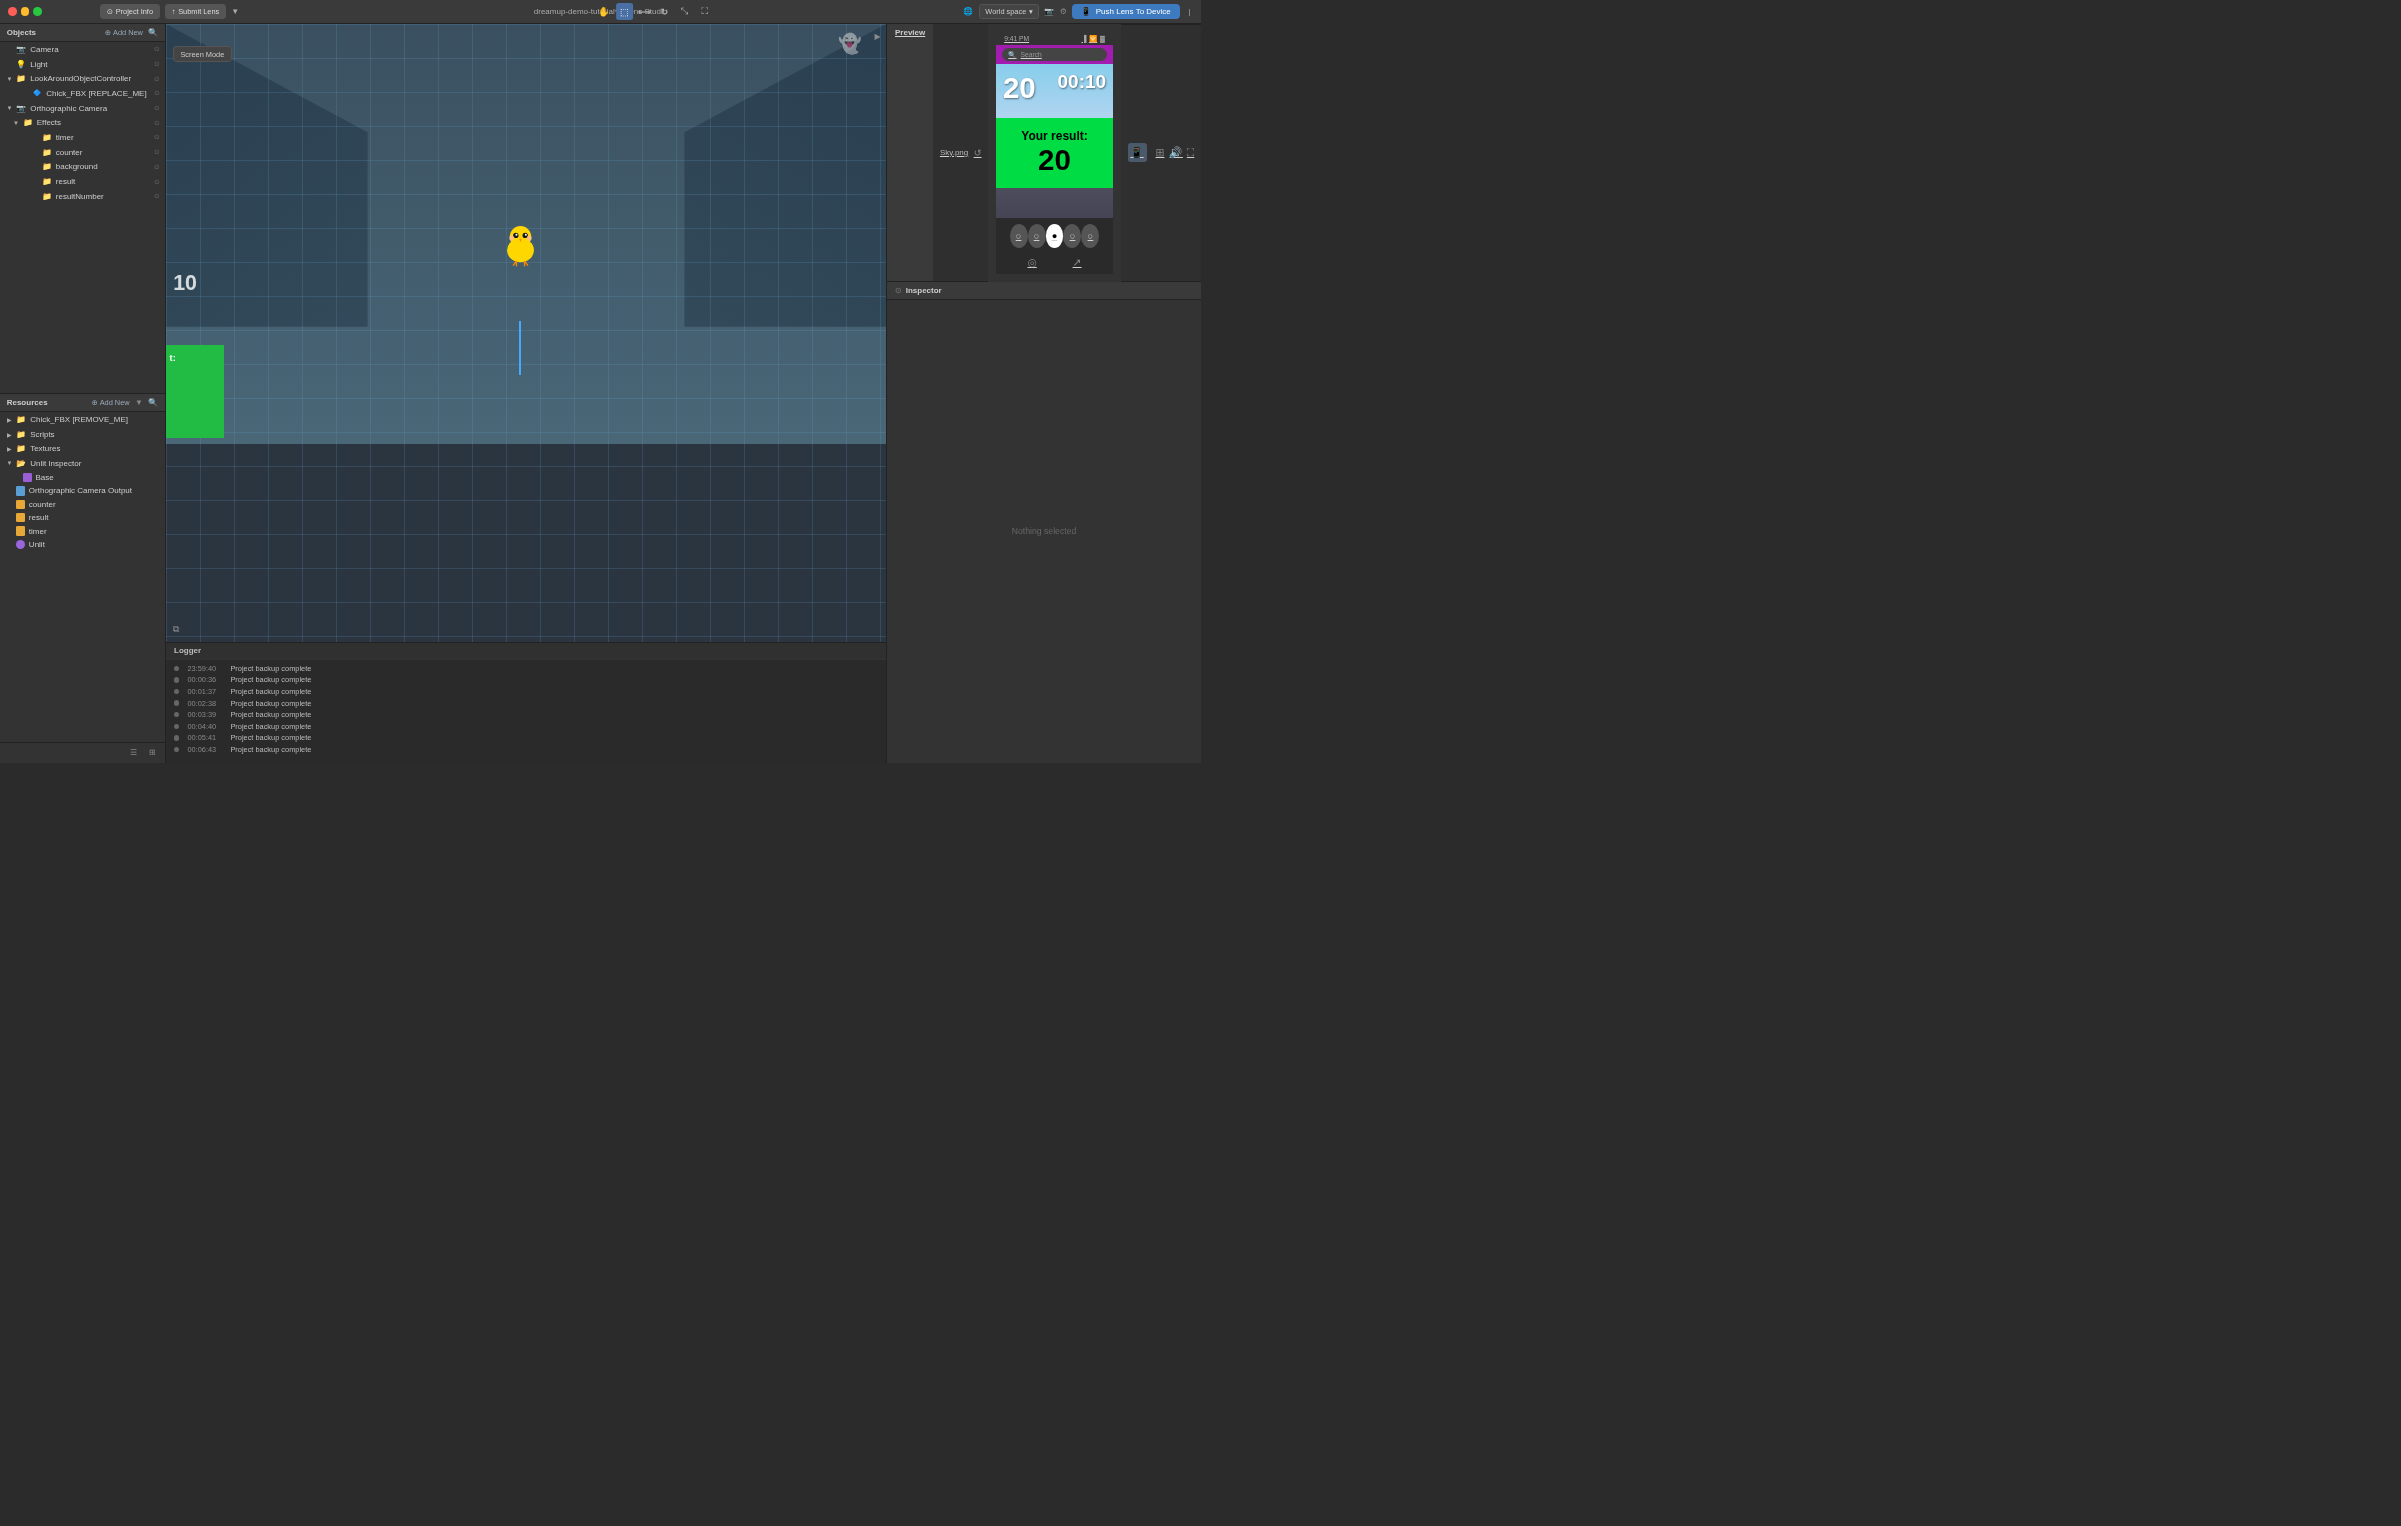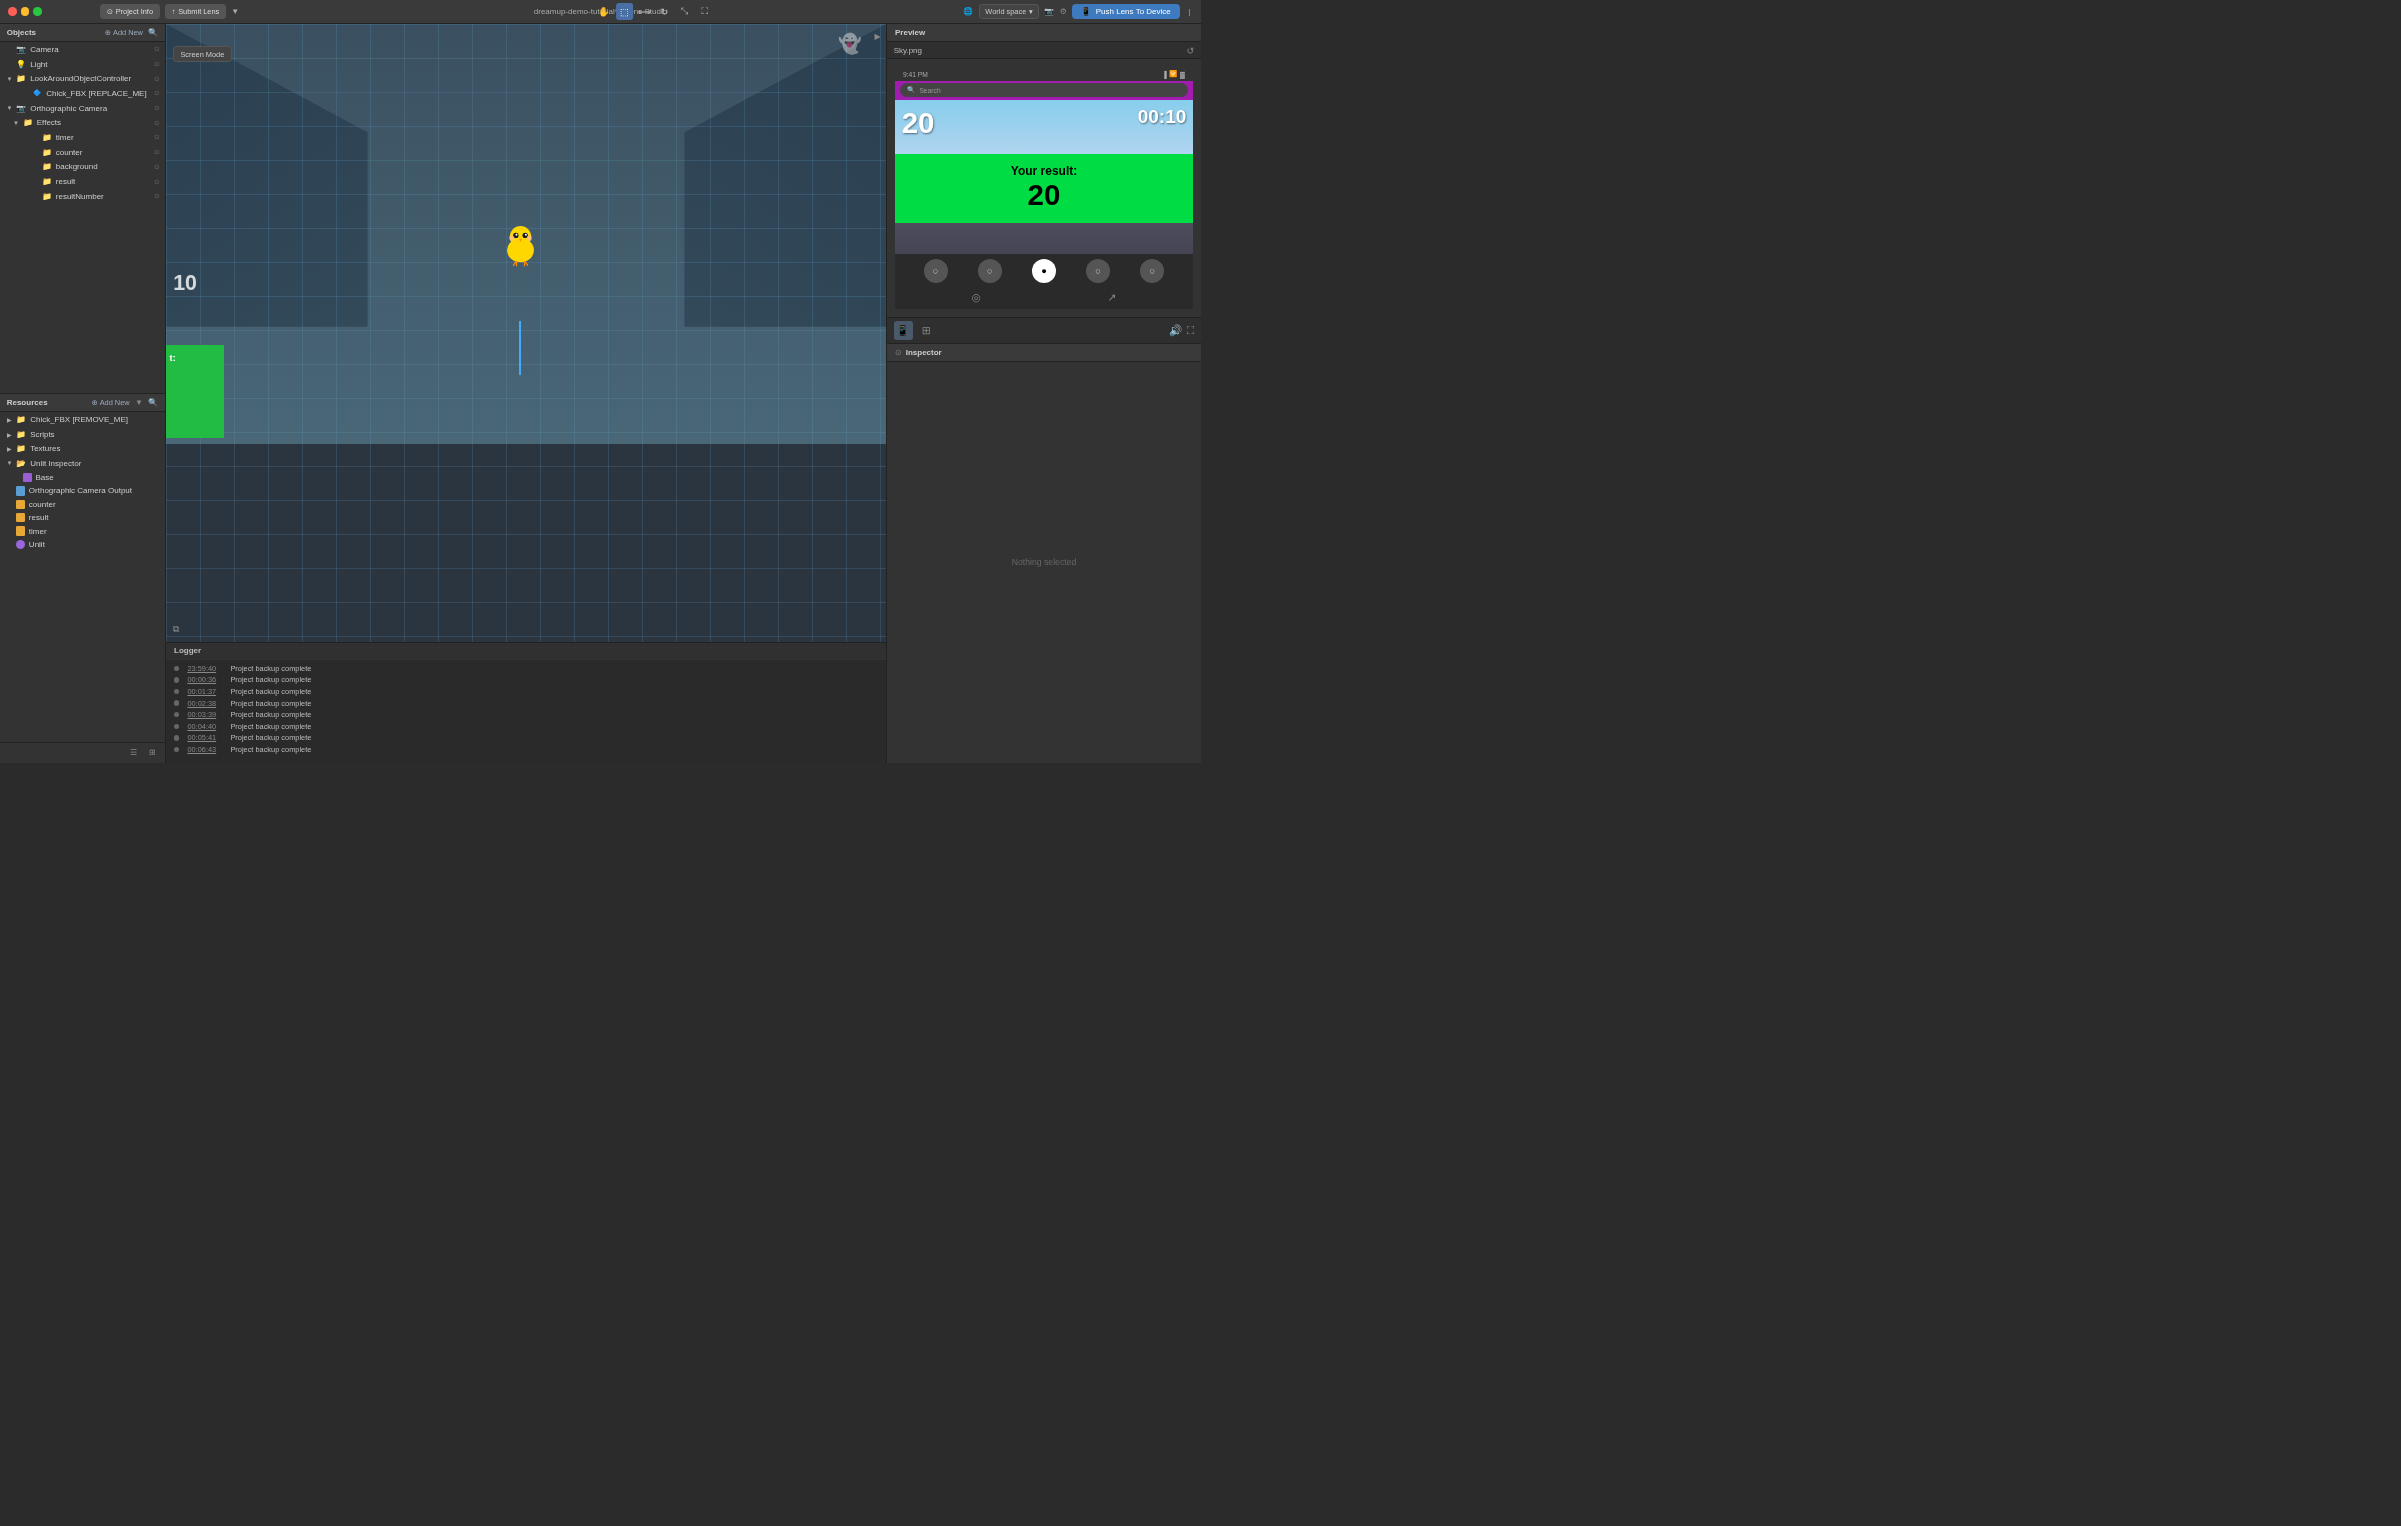--- a/index.html
+++ b/index.html
@@ -338,37 +338,38 @@
       gap: 8px;
       font-size: 7.4px;
     }
     .log-dot {
       width: 5.4px;
       height: 5.4px;
       border-radius: 50%;
       background: #666;
       flex-shrink: 0;
     }
-    .log-time { color: #888; width: 35px; flex-shrink: 0; text-decoration: underline; }
+    .log-time { color: #888; width: 35px; flex-shrink: 0; }
     .log-msg { color: #bbb; }
 
     
     .right-panel {
       width: 315px;
       background: #333;
       display: flex;
       flex-direction: column;
       border-left: 0.7px solid #222;
       flex-shrink: 0;
     }
 
     
     .preview-section {
       display: flex;
-      flex-direction: column;
+      flex-direction: row;
+      text-decoration: underline;
     }
     .preview-header {
       padding: 4px 8px;
       font-size: 8px;
       font-weight: 600;
       color: #ccc;
       background: #3a3a3a;
       border-bottom: 0.7px solid #222;
     }
     .preview-toolbar {

